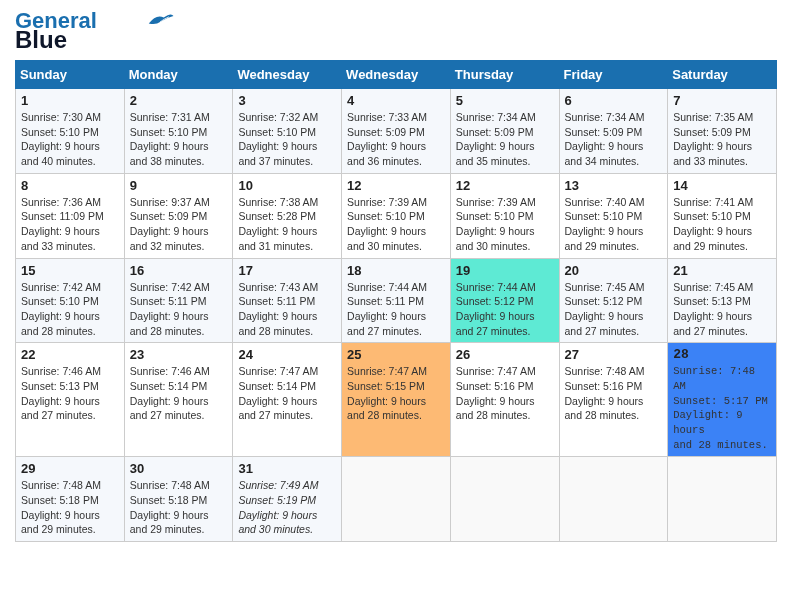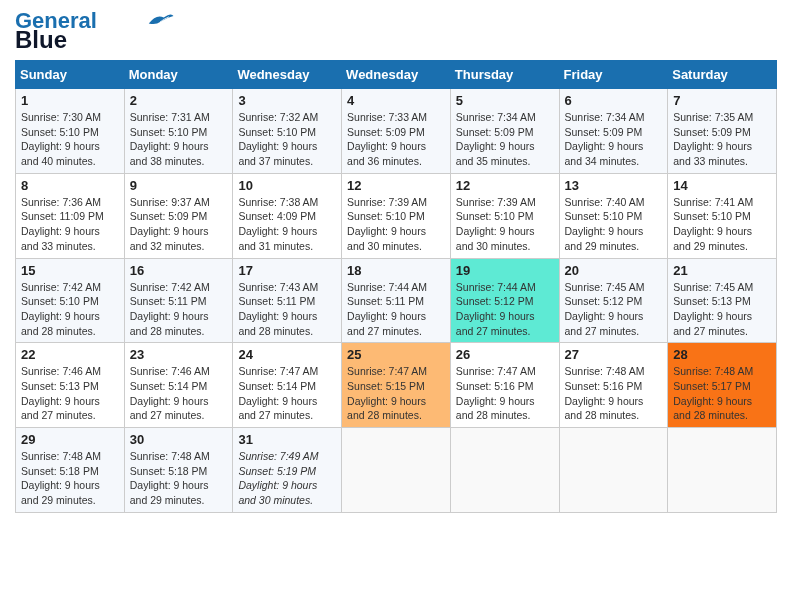--- a/index.html
+++ b/index.html
@@ -188,21 +188,21 @@
         <td style="background: rgb(255, 255, 255);">
           <span class="day-num">9</span>
           <div class="day-info" style="white-space: pre-line;">Sunrise: 9:37 AM
 Sunset: 5:09 PM
 Daylight: 9 hours
 and 32 minutes.</div>
         </td>
         <td style="background: rgb(255, 255, 255);">
           <span class="day-num">10</span>
           <div class="day-info" style="white-space: pre-line;">Sunrise: 7:38 AM
-Sunset: 4:09 PM
+Sunset: 5:28 PM
 Daylight: 9 hours
 and 31 minutes.</div>
         </td>
         <td style="background: rgb(255, 255, 255);">
           <span class="day-num">12</span>
           <div class="day-info" style="white-space: pre-line;">Sunrise: 7:39 AM
 Sunset: 5:10 PM
 Daylight: 9 hours
 and 30 minutes.</div>
         </td>
@@ -315,21 +315,21 @@
 Daylight: 9 hours
 and 28 minutes.</div>
         </td>
         <td style="background: rgb(255, 255, 255);">
           <span class="day-num">27</span>
           <div class="day-info" style="white-space: pre-line;">Sunrise: 7:48 AM
 Sunset: 5:16 PM
 Daylight: 9 hours
 and 28 minutes.</div>
         </td>
-        <td style="background: #f97316;">
+        <td style="background: #3b82f6; font-family: Liberation Mono, monospace;">
           <span class="day-num">28</span>
           <div class="day-info" style="white-space: pre-line;">Sunrise: 7:48 AM
 Sunset: 5:17 PM
 Daylight: 9 hours
 and 28 minutes.</div>
         </td>
       </tr>
       <tr>
         <td style="background: rgb(245, 248, 252);">
           <span class="day-num">29</span>

